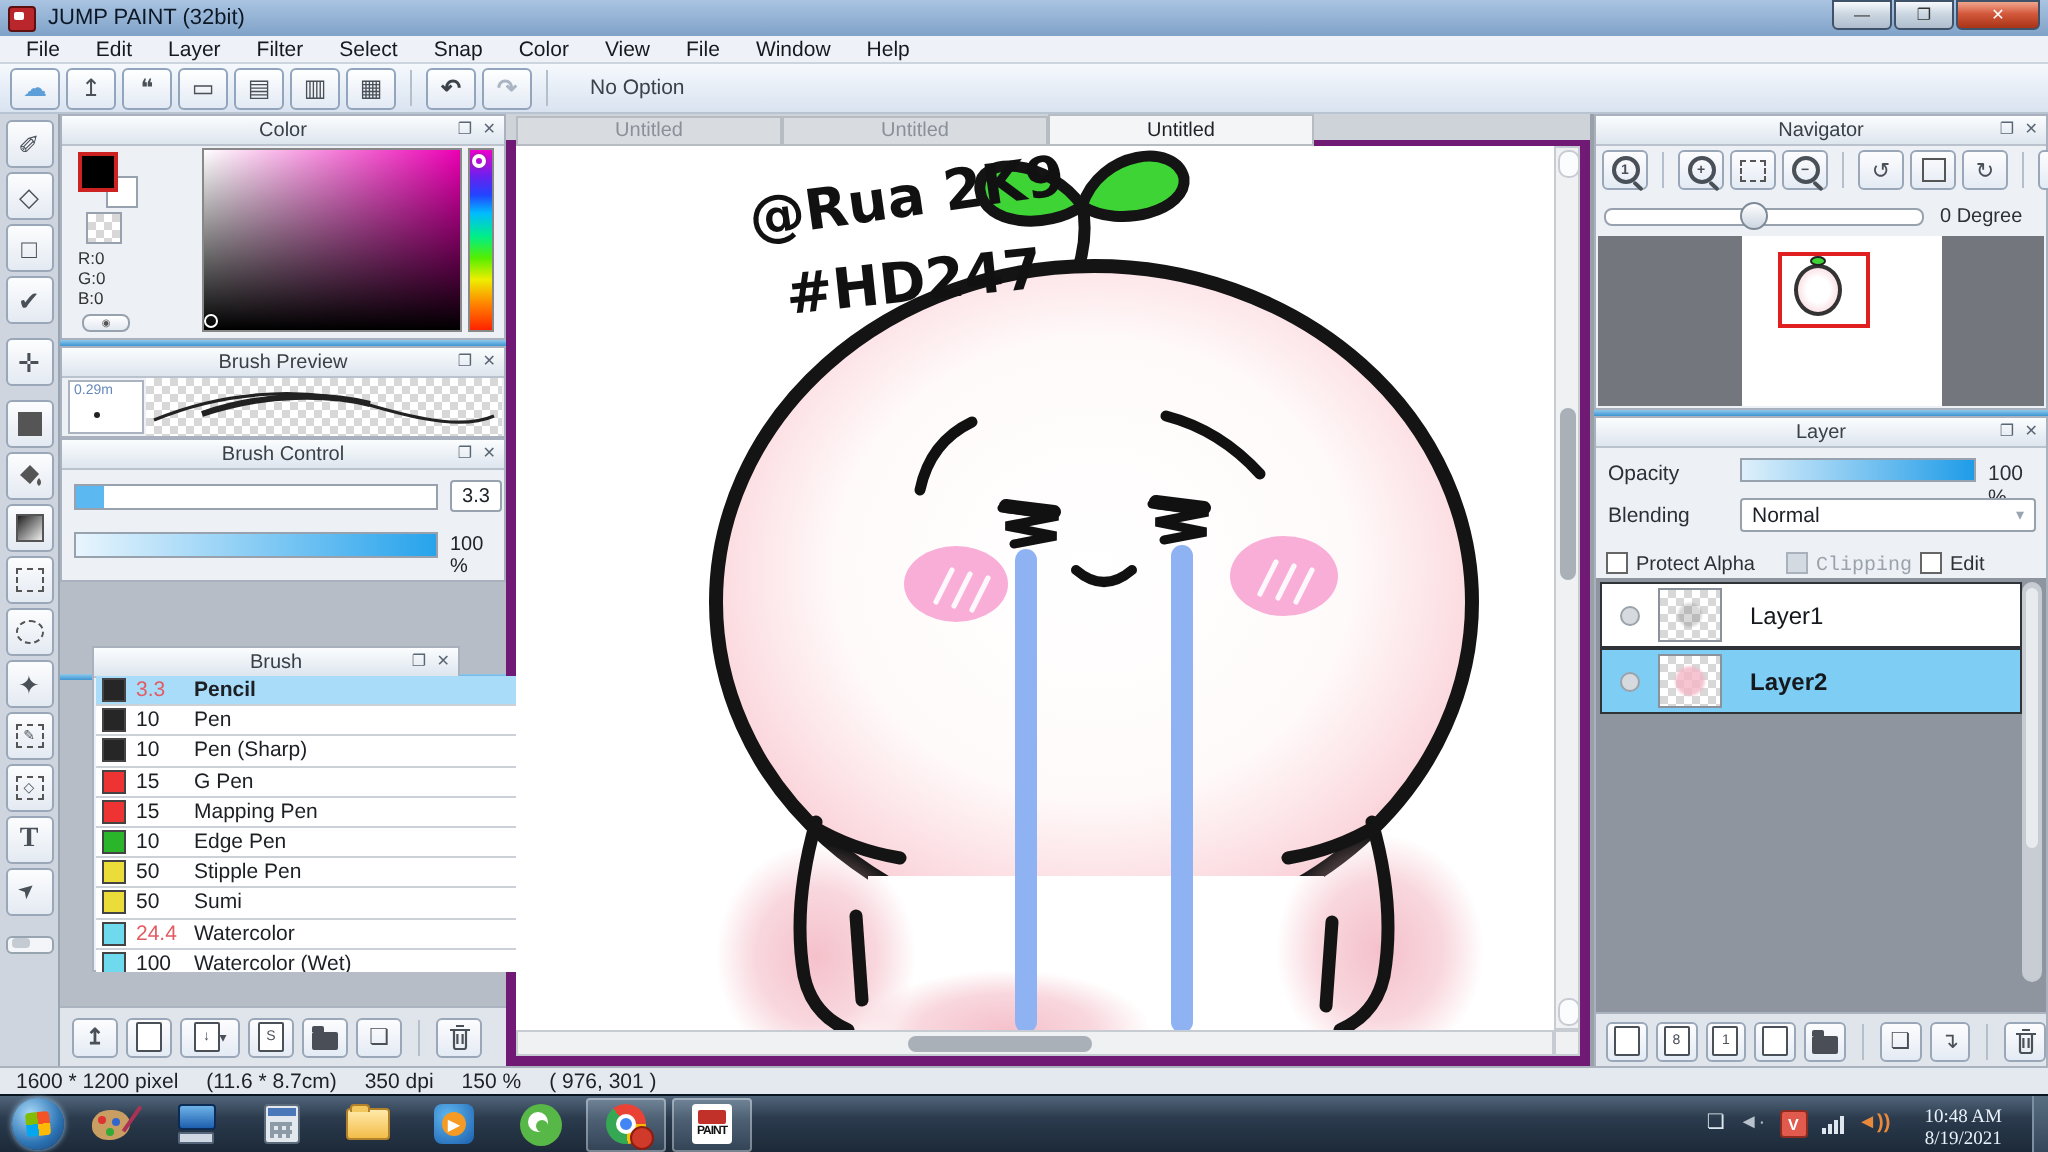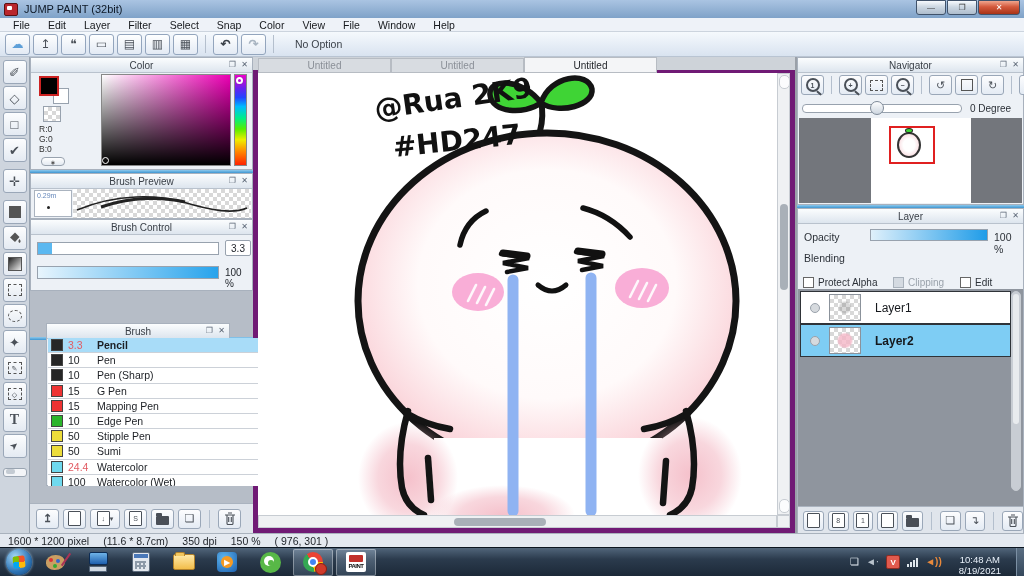--- a/index.html
+++ b/index.html
@@ -86,36 +86,36 @@
   .lrow.sel{background:#7ecdf4;}
   .ldot{width:8px;height:8px;border-radius:50%;background:#d6dade;border:1px solid #9aa2ab;margin:0 9px;flex:none;}
   .lthumb{width:30px;height:25px;border:1px solid #8b929b;margin-right:14px;flex:none;position:relative;}
   .lthumb.tint-color::after{content:"";position:absolute;inset:4px;background:radial-gradient(circle,#f4b6c6cc 0 45%,transparent 60%);}
   .lthumb.tint-line::after{content:"";position:absolute;inset:5px;background:radial-gradient(circle,#66666640 0 40%,transparent 55%);}
   .lname{font-size:12px;color:#15181c;}
   .lrow.sel .lname{font-weight:bold;}
   .cb{width:11px;height:11px;border:1px solid #666;background:#fff;display:inline-block;vertical-align:-2px;margin-right:4px;box-sizing:border-box;}
   .cb.dis{border-color:#a9b2bc;background:#d4dae1;}
   .cklabel{font-size:10px;color:#2c3138;}
-  .cklabel.dis{color:#9aa2ab;}
+  .cklabel.dis{color:#9aa2ab;font-family:Liberation Mono, monospace;}
   
   #statusbar{left:0;top:533px;width:1024px;height:14px;background:#e4e9f0;border-top:1px solid #a9b2bd;
              display:flex;align-items:center;padding-left:8px;font-size:10.5px;color:#1d2127;}
   .stseg{margin-right:14px;white-space:pre;}
   
   #taskbar{left:0;top:547px;width:1024px;height:29px;background:linear-gradient(#51657a,#2b3b4d 40%,#1c2938);
            border-top:1px solid #0b1520;display:flex;align-items:center;}
   .tb-app{width:40px;height:27px;margin-left:3px;border-radius:2px;display:flex;align-items:center;justify-content:center;position:relative;}
   .tb-app.active{background:linear-gradient(rgba(180,200,220,.35),rgba(90,115,140,.35));box-shadow:inset 0 0 0 1px rgba(255,255,255,.35);}
   #start-orb{width:26px;height:26px;margin-left:6px;border-radius:50%;position:relative;
              background:radial-gradient(circle at 35% 30%,#a6d8f7,#2d74b5 60%,#123f73);box-shadow:0 0 3px #9cc9ee;}
   #start-flag{position:absolute;left:7px;top:7px;width:12px;height:12px;border-radius:2px;transform:rotate(-6deg);
               background:conic-gradient(#f35325 0 25%,#ffba08 0 50%,#05a6f0 0 75%,#81bc06 0);}
   .tray{display:flex;align-items:center;gap:7px;margin-left:auto;}
-  #clock{text-align:center;font-size:9.5px;color:#e9f1fa;line-height:11px;margin:6px 8px 0 10px;}
+  #clock{text-align:center;font-size:9.5px;color:#e9f1fa;line-height:11px;margin:6px 8px 0 10px;font-family:Liberation Serif, serif;}
   #show-desktop{width:7px;height:29px;background:linear-gradient(#5a6e82,#33465a);border-left:1px solid #7c90a4;}
   .sigbar{display:inline-flex;align-items:flex-end;gap:1px;}
   .sigbar i{display:block;width:2px;background:#dfe7ee;}
   
   .ico-palette{width:19px;height:15px;background:#c99e63;border-radius:50% 48% 55% 45%;position:relative;}
   .ico-palette::before{content:"";position:absolute;left:3px;top:3px;width:4px;height:4px;border-radius:50%;background:#d33;
                        box-shadow:7px 1px 0 #36c,4px 6px 0 #3a3;}
   .ico-palette::after{content:"";position:absolute;right:-2px;top:-3px;width:2px;height:15px;background:#a35;transform:rotate(35deg);}
   .ico-monitor{display:flex;flex-direction:column;align-items:center;}
   .ico-monitor .scr{width:17px;height:11px;background:linear-gradient(#6fb3e8,#1d5fae);border:1px solid #0c2c55;border-radius:2px;}
@@ -548,20 +548,24 @@
   <div class="abs panelbox" style="left:797px;top:208px;width:227px;height:325px;">
     <div class="ptitle">
       <span>Layer</span>
       <span class="pt-ic pt-pop">❐</span>
       <span class="pt-ic pt-x">✕</span>
     </div>
     <div class="abs" style="left:6px;top:22px;font-size:10.5px;color:#2c3138;">Opacity</div>
     <div class="abs" style="left:72px;top:20px;width:118px;height:12px;border:1px solid #98a2ae;background:linear-gradient(to right,#dff0fb,#1f9ce8);"></div>
     <div class="abs" style="left:196px;top:22px;font-size:10.5px;color:#2c3138;">100 %</div>
     <div class="abs" style="left:6px;top:43px;font-size:10.5px;color:#2c3138;">Blending</div>
+    <div class="abs" style="left:72px;top:40px;width:148px;height:17px;background:#fff;border:1px solid #98a2ae;border-radius:2px;display:flex;align-items:center;justify-content:space-between;padding:0 5px;font-size:10.5px;color:#1d2127;">
+      <span>Normal</span>
+      <span style="color:#9aa5b2;font-size:8px;">▾</span>
+    </div>
     <div class="abs" style="left:5px;top:63px;"><span class="cb"></span><span class="cklabel">Protect Alpha</span></div>
     <div class="abs" style="left:95px;top:63px;"><span class="cb dis"></span><span class="cklabel dis">Clipping</span></div>
     <div class="abs" style="left:162px;top:63px;"><span class="cb"></span><span class="cklabel">Edit</span></div>
     <div class="abs" style="left:0;top:80px;width:225px;height:217px;background:#8f959e;">
         <div class="lrow" style="top: 2px;">
           <span class="ldot"></span>
           <span class="lthumb checker tint-line"></span>
           <span class="lname">Layer1</span>
         </div>
         <div class="lrow sel" style="top: 35px;">

